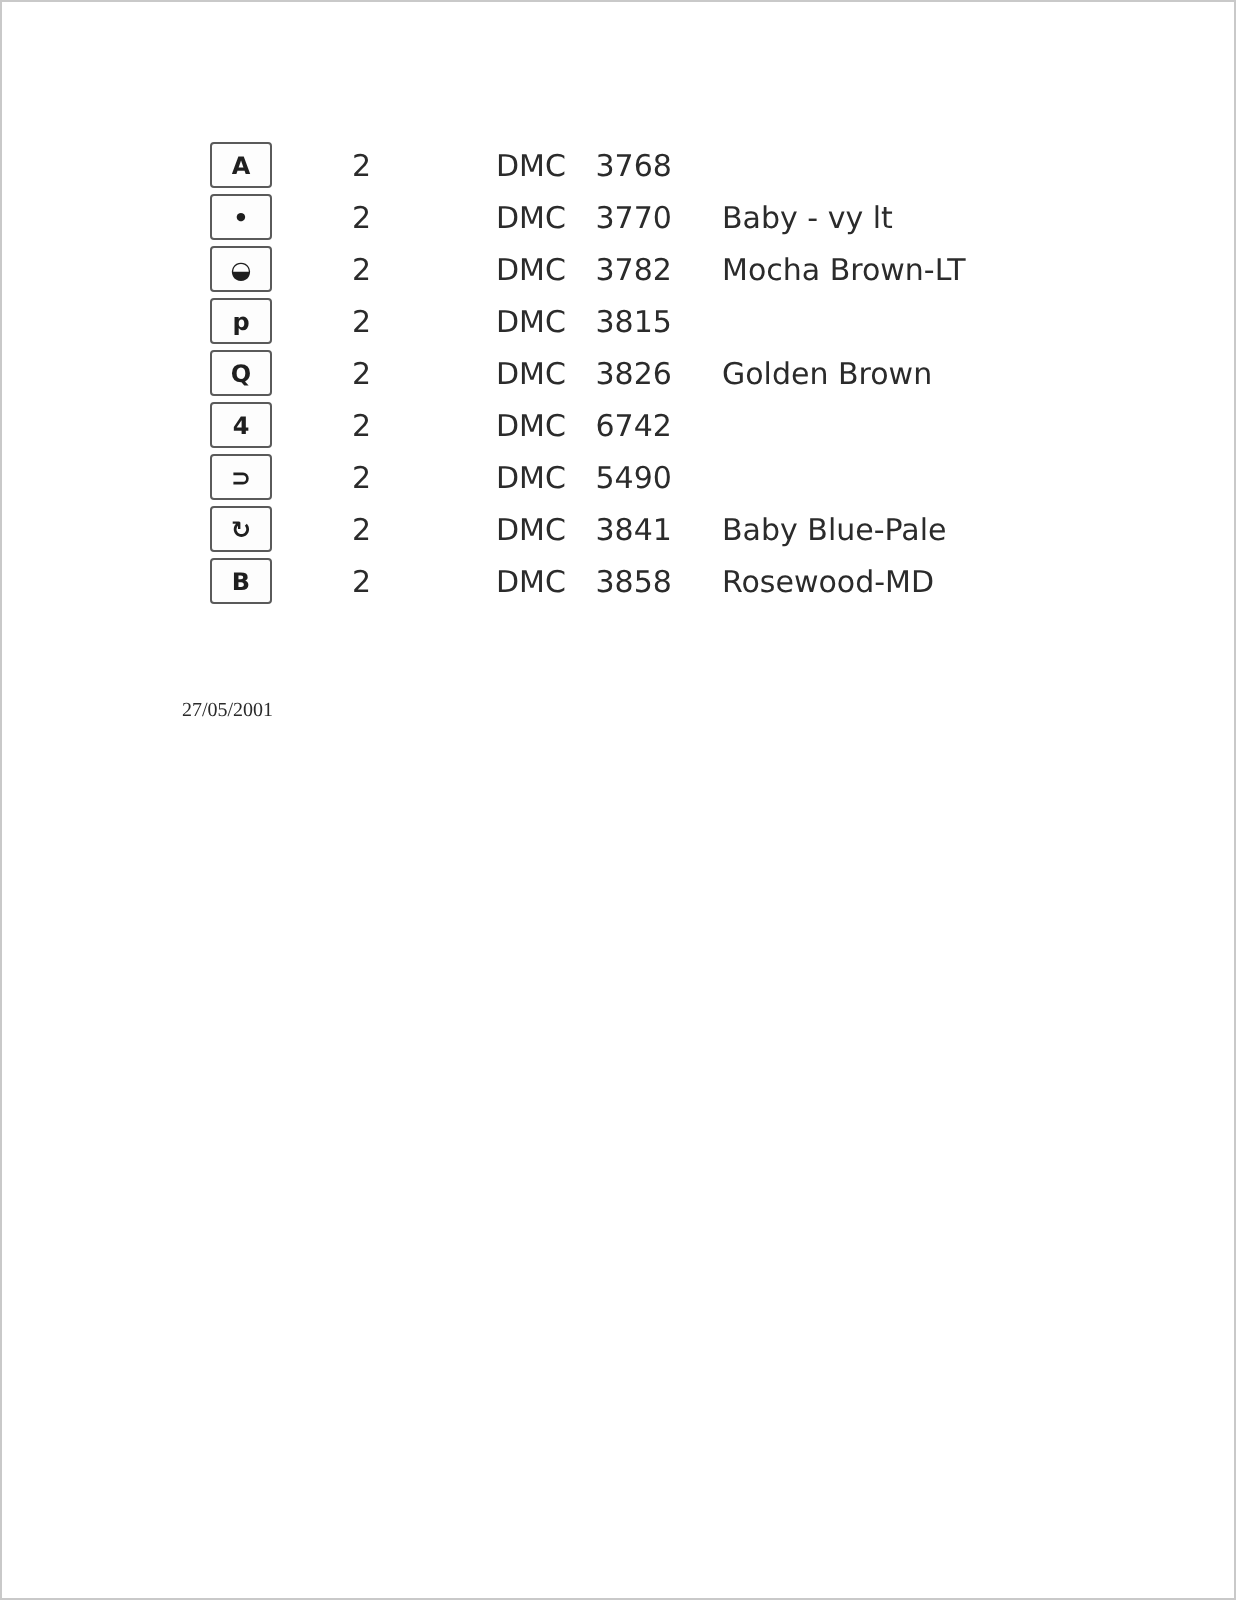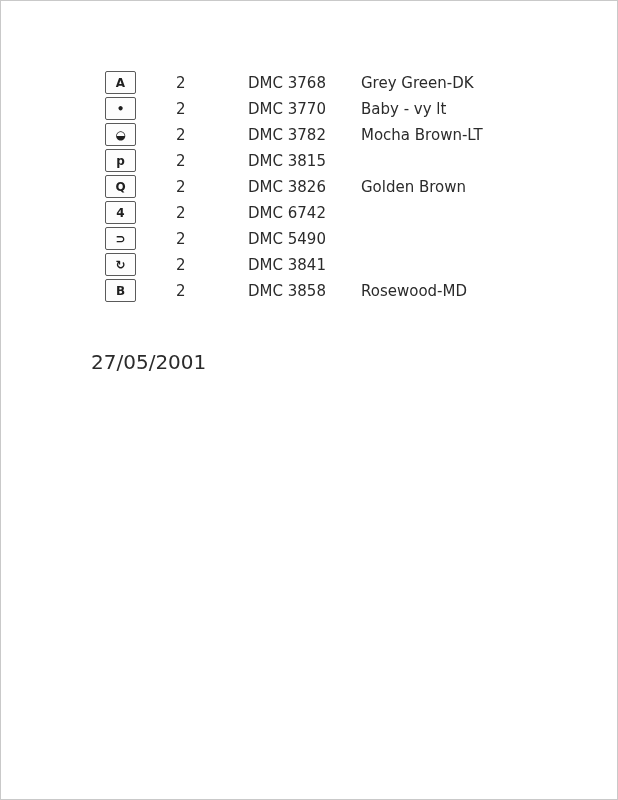--- a/index.html
+++ b/index.html
@@ -52,51 +52,52 @@
     position: absolute;
     left: 71px;
     font-size: 15px;
   }
   .col-code {
     position: absolute;
     left: 143px;
     font-size: 15px;
   }
   .col-code .code-num {
+    margin-left: 10px;
   }
   .col-name {
     position: absolute;
     left: 256px;
     font-size: 15px;
   }
   .legend-row { position: relative; width: 460px; }
   .date {
     position: absolute;
     left: 90px;
     top: 349px;
-    font-size: 20px;
+    font-size: 10px;
     color: #2b2b2b;
+    font-family: Liberation Serif, serif;
   }
 </style>
 </head>
 <body>
 
 <div class="page">
 
   <div class="legend" id="legend">
   <div class="legend-row">
     <span class="symbol-box">
       <span class="symbol">A</span>
     </span>
     <span class="col-count">2</span>
     <span class="col-code">
       <span class="code-brand">DMC</span>
       <span class="code-num">3768</span>
     </span>
-    <span class="col-name">Grey Green-DK</span>
   </div>
 
   <div class="legend-row">
     <span class="symbol-box">
       <span class="symbol">•</span>
     </span>
     <span class="col-count">2</span>
     <span class="col-code">
       <span class="code-brand">DMC</span>
       <span class="code-num">3770</span>
@@ -163,20 +164,21 @@
 
   <div class="legend-row">
     <span class="symbol-box">
       <span class="symbol">↻</span>
     </span>
     <span class="col-count">2</span>
     <span class="col-code">
       <span class="code-brand">DMC</span>
       <span class="code-num">3841</span>
     </span>
+    <span class="col-name">Baby Blue-Pale</span>
   </div>
 
   <div class="legend-row">
     <span class="symbol-box">
       <span class="symbol">B</span>
     </span>
     <span class="col-count">2</span>
     <span class="col-code">
       <span class="code-brand">DMC</span>
       <span class="code-num">3858</span>

